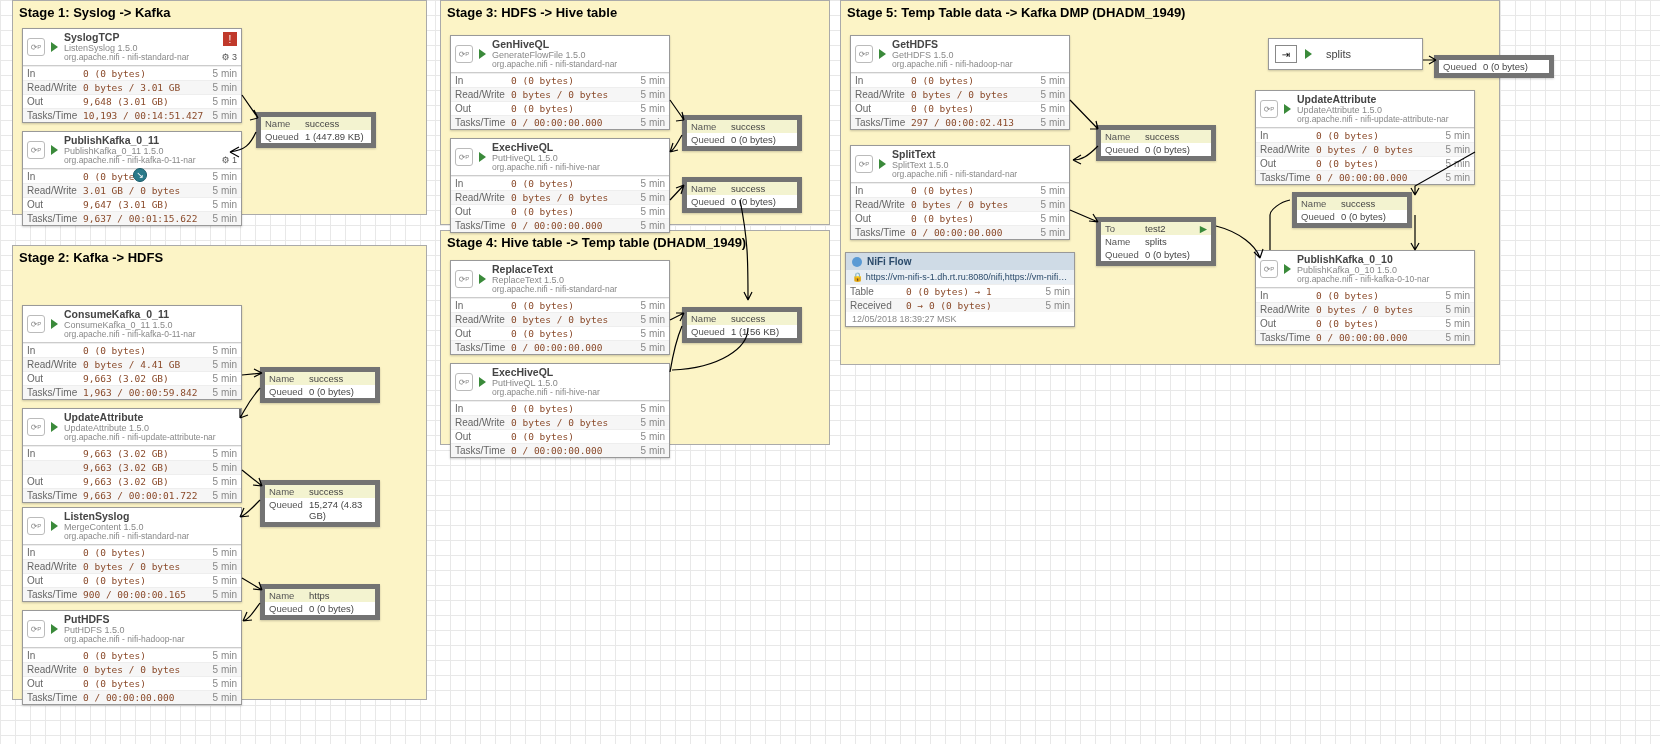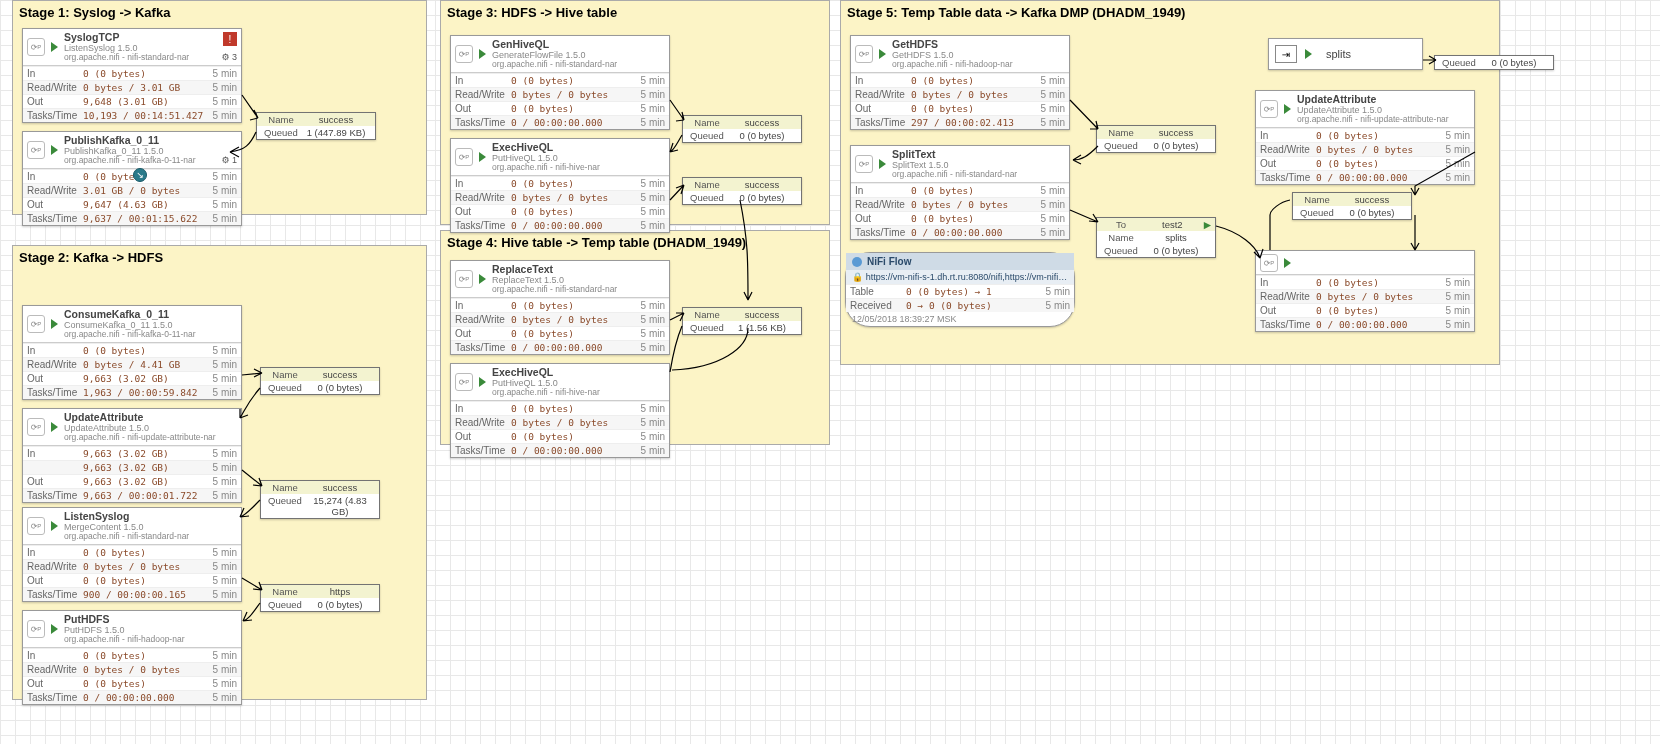--- a/index.html
+++ b/index.html
@@ -83,24 +83,23 @@
   .stat-row:first-of-type { border-top:none; }
   .stat-row.alt { background:#f6f6f6; }
   .stat-k { width:58px; padding:1px 4px; color:#666; }
   .stat-v { flex:1; padding:1px 2px; color:#8a4a2a; font-family: monospace; font-size:9.5px; white-space:nowrap; overflow:hidden; text-overflow:ellipsis;}
   .stat-r { width:34px; text-align:right; padding:1px 4px; color:#888; }
 
   .conn {
     position:absolute;
     width:120px;
     background:#fff;
-    border:1px solid #737373;
+    border:5px solid #737373;
     font-size:9.5px;
     box-shadow: 0 1px 2px rgba(0,0,0,.2);
-    text-align: center;
   }
   .conn-row { display:flex; padding:1px 4px; }
   .conn-row.head { background:#f3f3d0; }
   .conn-k { width:40px; color:#555; }
   .conn-v { flex:1; color:#444; }
 
   .rpg {
     position:absolute;
     width:230px;
     background:#fff;
@@ -193,21 +192,21 @@
     <div class="stat-v">0 (0 bytes)</div>
     <div class="stat-r">5 min</div>
   </div>
       <div class="stat-row alt">
     <div class="stat-k">Read/Write</div>
     <div class="stat-v">3.01 GB / 0 bytes</div>
     <div class="stat-r">5 min</div>
   </div>
       <div class="stat-row">
     <div class="stat-k">Out</div>
-    <div class="stat-v">9,647 (4.63 GB)</div>
+    <div class="stat-v">9,647 (3.01 GB)</div>
     <div class="stat-r">5 min</div>
   </div>
       <div class="stat-row alt">
     <div class="stat-k">Tasks/Time</div>
     <div class="stat-v">9,637 / 00:01:15.622</div>
     <div class="stat-r">5 min</div>
   </div>
       <div style="position: absolute; left: 110px; top: 36px; width: 14px; height: 14px; border-radius: 50%; background: rgb(42, 122, 138); border: 1px solid rgb(25, 90, 104); display: flex; align-items: center; justify-content: center; color: rgb(255, 255, 255); font-size: 9px;">↘</div>
     </div>
     <div class="proc" style="left: 22px; top: 305px;">
@@ -559,20 +558,25 @@
       <div class="stat-row alt">
     <div class="stat-k">Tasks/Time</div>
     <div class="stat-v">0 / 00:00:00.000</div>
     <div class="stat-r">5 min</div>
   </div>
     </div>
     <div class="proc" style="left: 1255px; top: 250px;">
     <div class="proc-head">
       <div class="proc-icon">⟳<sub style="font-size:6px">P</sub></div>
       <div class="proc-run"></div>
+      <div class="proc-titles">
+        <div class="proc-name">PublishKafka_0_10</div>
+        <div class="proc-sub">PublishKafka_0_10 1.5.0</div>
+        <div class="proc-nar">org.apache.nifi - nifi-kafka-0-10-nar</div>
+      </div>
 
     </div>
     <div class="stat-row">
     <div class="stat-k">In</div>
     <div class="stat-v">0 (0 bytes)</div>
     <div class="stat-r">5 min</div>
   </div>
       <div class="stat-row alt">
     <div class="stat-k">Read/Write</div>
     <div class="stat-v">0 bytes / 0 bytes</div>
@@ -693,21 +697,21 @@
         <div class="conn-k">Queued</div>
         <div class="conn-v">0 (0 bytes)</div>
       </div>
     </div>
     <div class="conn" style="left: 1434px; top: 55px;">
       <div class="conn-row">
         <div class="conn-k">Queued</div>
         <div class="conn-v">0 (0 bytes)</div>
       </div>
     </div>
-    <div class="rpg" style="left: 845px; top: 252px; border-radius: 25px;">
+    <div class="rpg" style="left: 845px; top: 252px;">
     <div class="rpg-head">
       <span style="width:10px;height:10px;border-radius:50%;background:#5a9ad4;display:inline-block"></span>
       <span>NiFi Flow</span>
     </div>
     <div class="rpg-url">🔒 https://vm-nifi-s-1.dh.rt.ru:8080/nifi,https://vm-nifi-s-2.dh…</div>
     <div class="stat-row">
     <div class="stat-k">Table</div>
     <div class="stat-v">0 (0 bytes) → 1</div>
     <div class="stat-r">5 min</div>
   </div>

